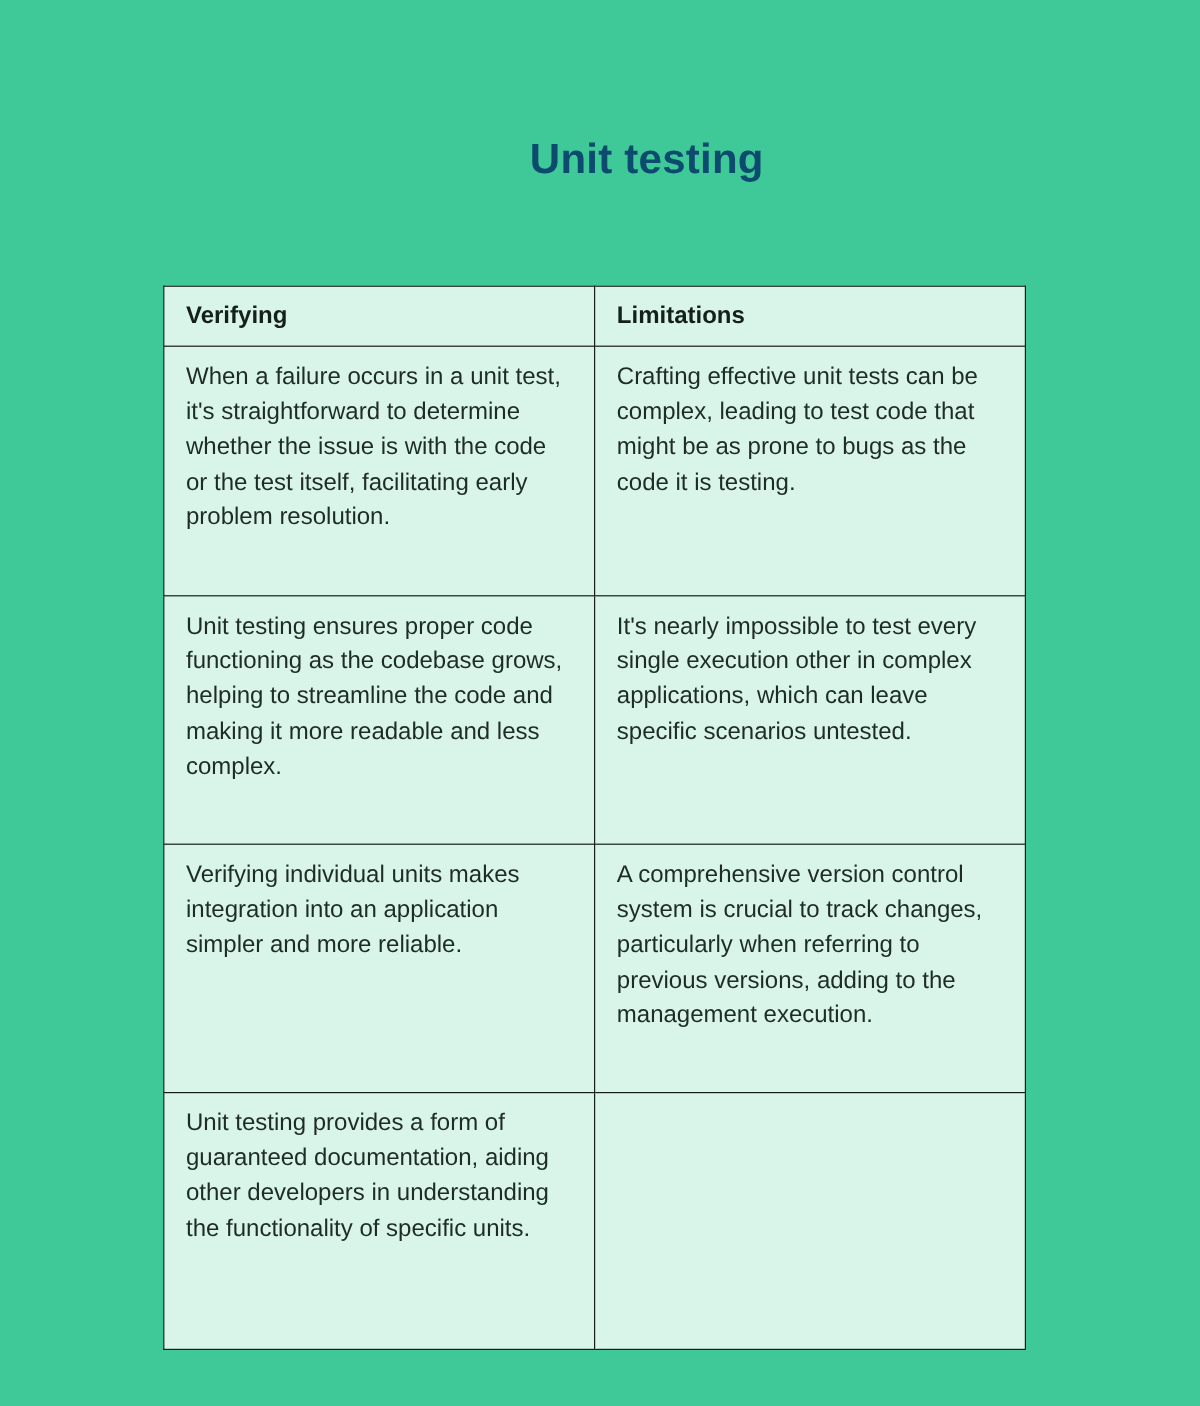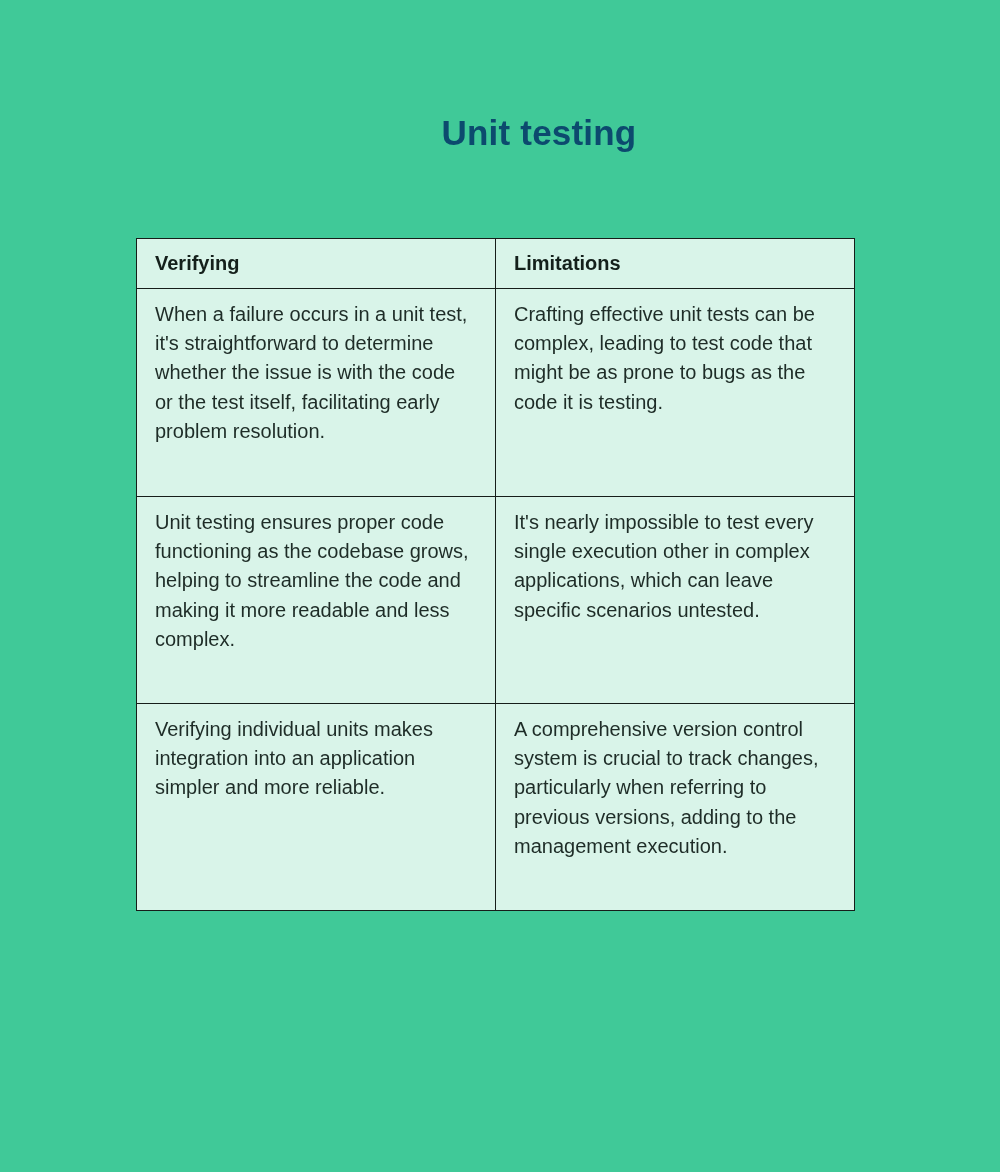--- a/index.html
+++ b/index.html
@@ -79,14 +79,18 @@
       <td>Crafting effective unit tests can be complex, leading to test code that might be as prone to bugs as the code it is testing.</td>
     </tr>
     <tr class="row-2">
       <td>Unit testing ensures proper code functioning as the codebase grows, helping to streamline the code and making it more readable and less complex.</td>
       <td>It's nearly impossible to test every single execution other in complex applications, which can leave specific scenarios untested.</td>
     </tr>
     <tr class="row-3">
       <td>Verifying individual units makes integration into an application simpler and more reliable.</td>
       <td>A comprehensive version control system is crucial to track changes, particularly when referring to previous versions, adding to the management execution.</td>
     </tr>
+    <tr class="row-4">
+      <td>Unit testing provides a form of guaranteed documentation, aiding other developers in understanding the functionality of specific units.</td>
+      <td></td>
+    </tr>
   </tbody>
 </table>
 
 </body></html>

